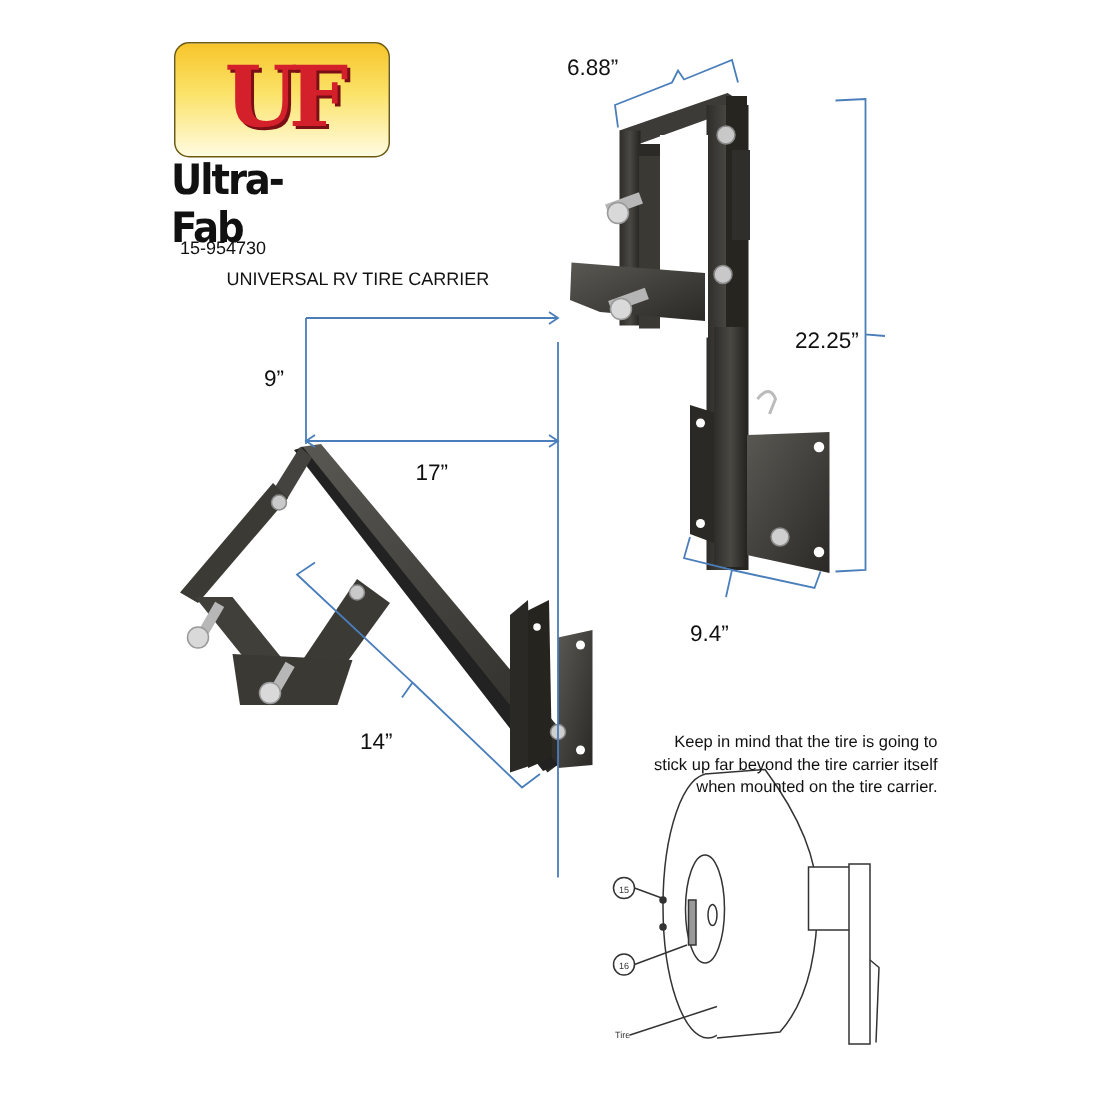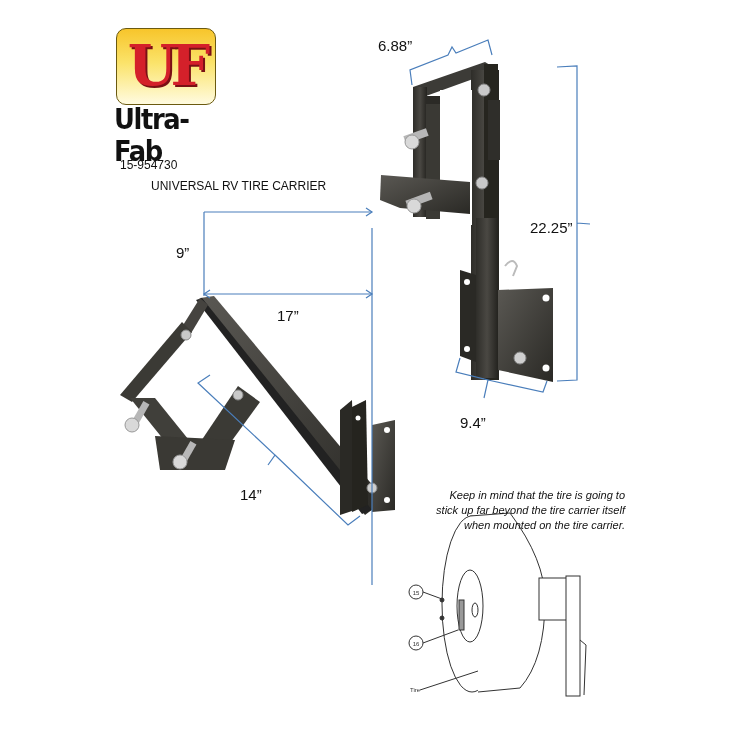--- a/index.html
+++ b/index.html
@@ -1,19 +1,19 @@
 <!DOCTYPE html>
 <html><head>
 <meta charset="utf-8">
 <style>
   html, body { margin: 0; padding: 0; background: #ffffff; }
   body { width: 745px; height: 745px; position: relative; overflow: hidden; font-family: "Liberation Sans", "DejaVu Sans", sans-serif; }
   .abs { position: absolute; }
   .logo-box {
-    left: 116px; top: 28px; width: 100px; height: 77px;
+    left: 116px; top: 28px; width: 144px; height: 77px;
     border-radius: 10px; border: 1.5px solid #6b5a10;
     background: linear-gradient(180deg, #f7c52b 0%, #fbe36a 45%, #fffbe0 100%);
     box-sizing: border-box;
   }
   .logo-letters {
     left: 0; right: 0; top: 4px; text-align: center;
     font-family: "DejaVu Serif", serif; font-weight: bold;
     font-size: 56px; line-height: 64px; color: #d4202a; letter-spacing: -6px;
     text-shadow: 2px 2px 0 #7a1015;
   }
@@ -21,21 +21,21 @@
     left: 114px; top: 104px; width: 130px;
     font-family: "DejaVu Sans", sans-serif; font-weight: bold; font-size: 28px; line-height: 32px;
     color: #111; letter-spacing: -1.5px; transform: scaleX(0.92); transform-origin: left;
   }
   .part-no, .part-name { left: 120px; font-size: 12px; color: #111; }
   .part-no { top: 158px; }
   .part-name { top: 179px; margin-left: 31px; }
   .dim { font-size: 15px; color: #111; }
   .note {
     left: 425px; top: 488px; width: 200px; text-align: right;
-    font-size: 11px; line-height: 15px; color: #111; font-style: italic;
+    font-size: 11px; line-height: 15px; color: #111;
   }
   svg { position: absolute; left: 0; top: 0; }
 </style>
 </head>
 <body>
 
 <div class="abs logo-box">
   <div class="abs logo-letters">UF</div>
 </div>
 <div class="abs logo-word">Ultra-Fab</div>

